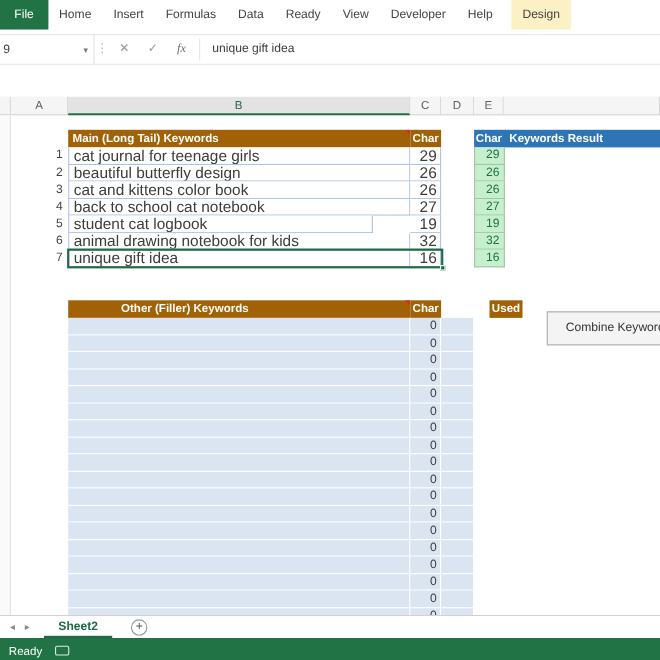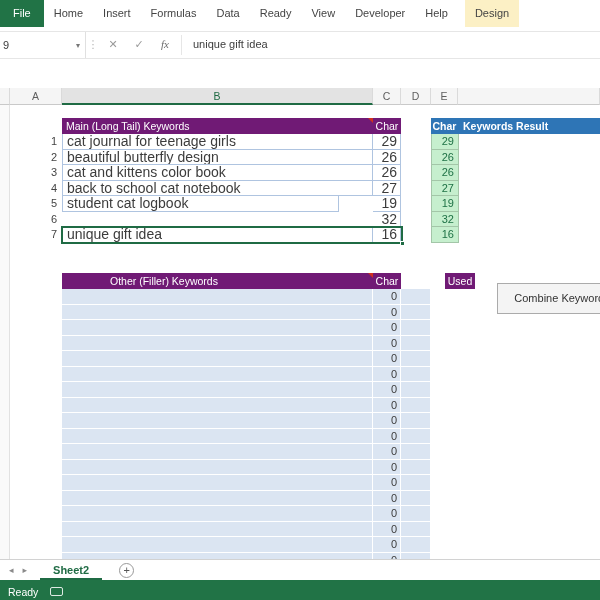--- a/index.html
+++ b/index.html
@@ -28,21 +28,21 @@
 
   
   .colheads{position:relative;height:17px;background:#F5F5F5;}
   .chcell{position:absolute;top:0;height:17px;box-sizing:border-box;background:#F5F5F5;border-right:1px solid #DADADA;border-bottom:1px solid #C9C9C9;font-size:10.5px;color:#5E5E5E;text-align:center;line-height:16px;}
   .chcell.sel{background:#E3E3E3;color:#1F6B44;border-bottom:2px solid #1F6B44;}
 
   
   .grid{position:relative;width:600px;height:454px;overflow:hidden;background:#fff;}
   .rowstrip{position:absolute;left:0;top:0;width:10px;height:454px;background:#FAFAFA;border-right:1px solid #E2E2E2;box-sizing:border-box;}
   .grid div{box-sizing:border-box;}
-  .thead{background:#701a75;color:#fff;font-weight:normal;font-size:10.5px;line-height:16px;padding-left:4px;white-space:nowrap;overflow:hidden;}
+  .thead{background:#a16207;color:#fff;font-weight:bold;font-size:10.5px;line-height:16px;padding-left:4px;white-space:nowrap;overflow:hidden;}
   .thead.center{text-align:center;padding-left:0;}
   .thead2{background:#2E75B6;color:#fff;font-weight:bold;font-size:10.5px;line-height:16px;display:flex;white-space:nowrap;overflow:hidden;}
   .rh-char{width:27px;text-align:center;}
   .rh-title{padding-left:5px;}
   .anum{font-size:11px;color:#444;text-align:right;padding-right:5px;line-height:15px;}
   .mcell{background:#fff;border-right:1px solid #AFC4E0;border-bottom:1px solid #AFC4E0;font-size:14px;line-height:14px;color:#3c3c3c;white-space:nowrap;overflow:hidden;}
   .mcell.kw{padding-left:4px;border-left:1px solid #AFC4E0;}
   .cnum{text-align:right;padding-right:3px;}
   .gcell{background:#C6EFCE;color:#1E7145;font-size:11px;line-height:14px;text-align:right;padding-right:4px;border-left:1px solid #A3C6A8;border-right:1px solid #A3C6A8;border-bottom:1px solid #A3C6A8;}
   .fcell{background:#DBE5F2;border-right:1px solid #fff;border-bottom:1px solid #fff;font-size:11px;line-height:14px;color:#3c3c3c;}
@@ -124,20 +124,21 @@
       <div class="anum" style="position: absolute; left: 10px; top: 60px; width: 52px; height: 15.5px;">3</div>
       <div class="mcell kw" style="position: absolute; left: 62px; top: 60px; width: 311px; height: 15.5px;">cat and kittens color book</div>
       <div class="mcell cnum" style="position: absolute; left: 373px; top: 60px; width: 28px; height: 15.5px;">26</div>
       <div class="anum" style="position: absolute; left: 10px; top: 75.5px; width: 52px; height: 15.5px;">4</div>
       <div class="mcell kw" style="position: absolute; left: 62px; top: 75.5px; width: 311px; height: 15.5px;">back to school cat notebook</div>
       <div class="mcell cnum" style="position: absolute; left: 373px; top: 75.5px; width: 28px; height: 15.5px;">27</div>
       <div class="anum" style="position: absolute; left: 10px; top: 91px; width: 52px; height: 15.5px;">5</div>
       <div class="mcell kw" style="position: absolute; left: 62px; top: 91px; width: 277px; height: 15.5px;">student cat logbook</div>
       <div class="mcell cnum" style="position: absolute; left: 373px; top: 91px; width: 28px; height: 15.5px;">19</div>
       <div class="anum" style="position: absolute; left: 10px; top: 106.5px; width: 52px; height: 15.5px;">6</div>
+      <div class="mcell kw" style="position: absolute; left: 62px; top: 106.5px; width: 311px; height: 15.5px;">animal drawing notebook for kids</div>
       <div class="mcell cnum" style="position: absolute; left: 373px; top: 106.5px; width: 28px; height: 15.5px;">32</div>
       <div class="anum" style="position: absolute; left: 10px; top: 122px; width: 52px; height: 15.5px;">7</div>
       <div class="mcell kw" style="position: absolute; left: 62px; top: 122px; width: 311px; height: 15.5px;">unique gift idea</div>
       <div class="mcell cnum" style="position: absolute; left: 373px; top: 122px; width: 28px; height: 15.5px;">16</div>
       <div class="thead2" style="position: absolute; left: 431px; top: 13px; width: 169px; height: 16px;">
         <span class="rh-char">Char</span>
         <span class="rh-title">Keywords Result</span>
       </div>
       <div class="gcell" style="position: absolute; left: 431px; top: 29px; width: 28px; height: 15.5px;">29</div>
       <div class="gcell" style="position: absolute; left: 431px; top: 44.5px; width: 28px; height: 15.5px;">26</div>

